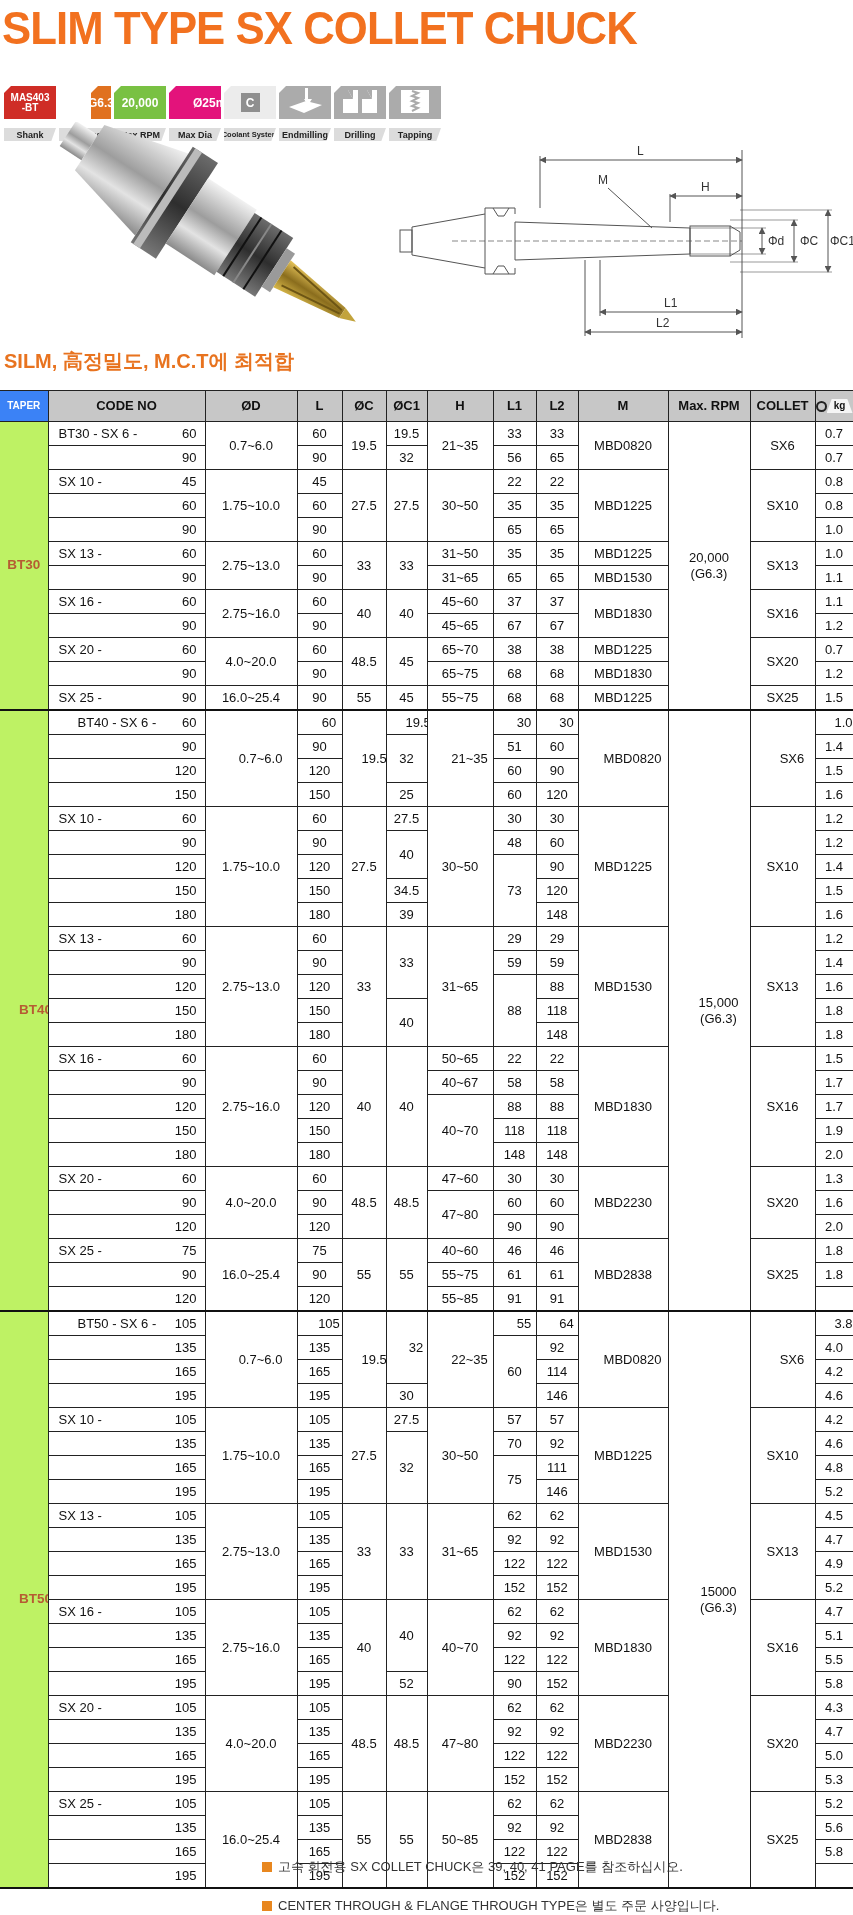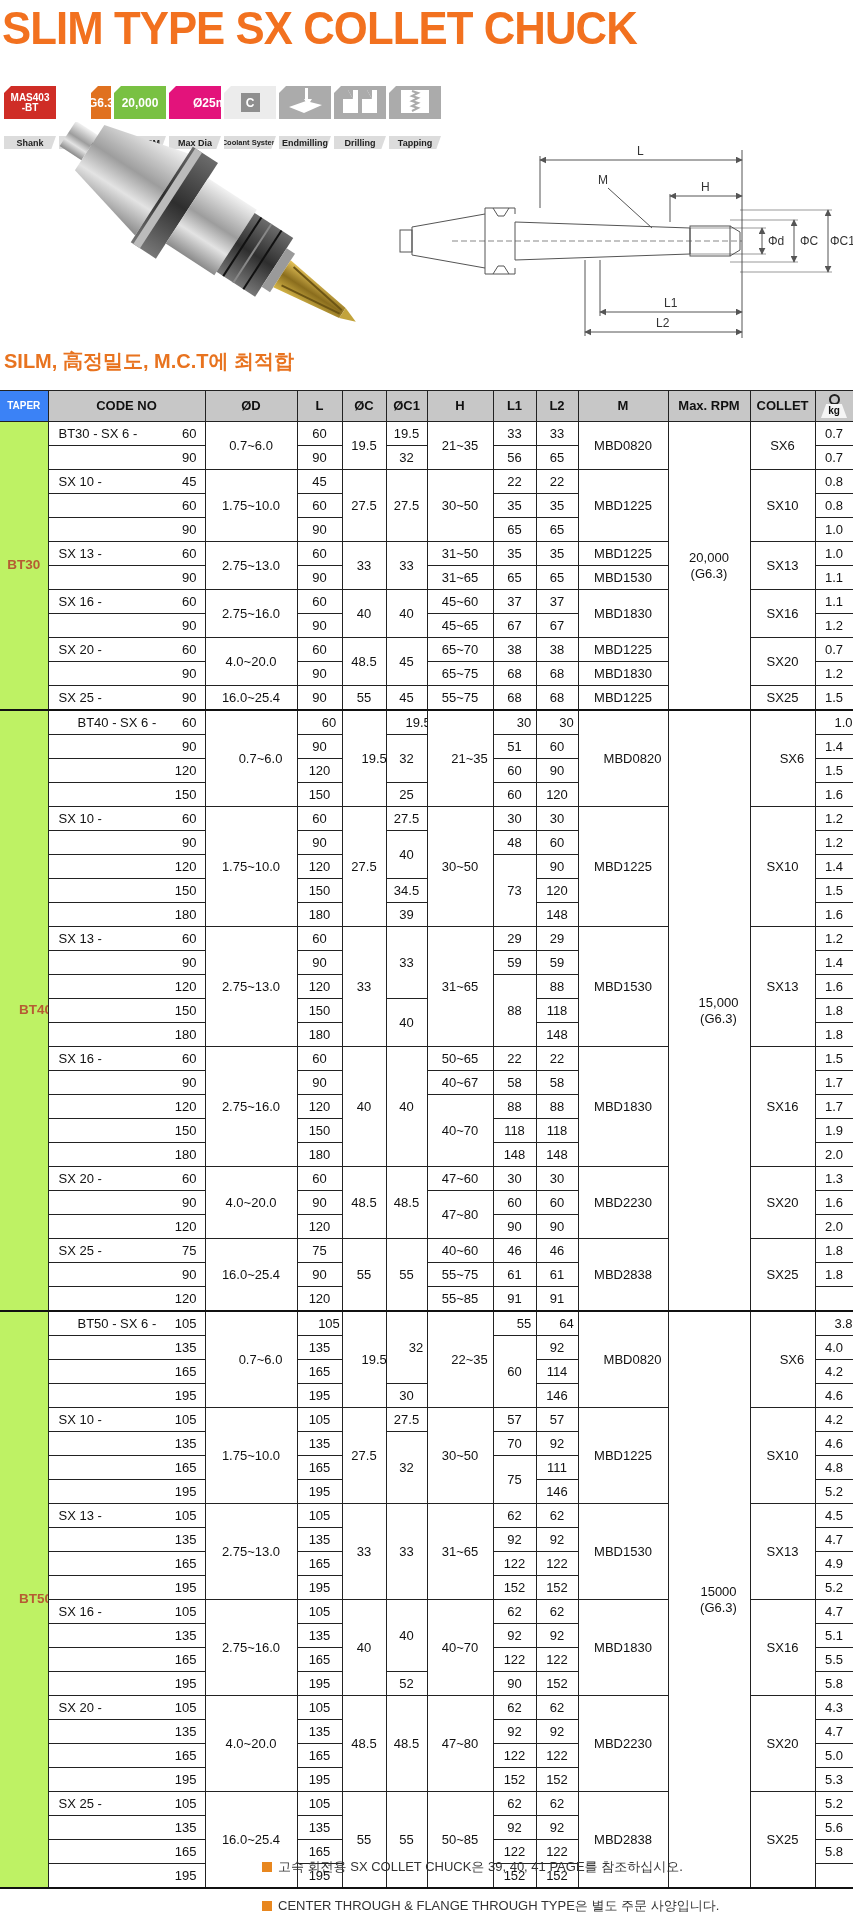--- a/index.html
+++ b/index.html
@@ -14,40 +14,40 @@
   .badge .val{height:33px;display:flex;flex-direction:column;align-items:center;justify-content:center;
               color:#fff;font-weight:700;font-size:12px;line-height:1.0;
               clip-path:polygon(7px 0,100% 0,100% 100%,0 100%,0 7px);}
   .badge .val.small{font-size:10px;}
   .badge .glyphbox{height:33px;background:#ababab;display:flex;align-items:center;justify-content:center;
               clip-path:polygon(7px 0,100% 0,100% 100%,0 100%,0 7px);}
   .badge .coolbox{height:33px;background:#ececec;display:flex;align-items:center;justify-content:center;
               clip-path:polygon(7px 0,100% 0,100% 100%,0 100%,0 7px);}
   .badge .coolc{width:19px;height:19px;background:#8f8f8f;color:#fff;font-weight:700;font-size:12px;
               display:flex;align-items:center;justify-content:center;}
-  .badge .lbl{height:13px;margin-top:17px;background:#dcdcdc;color:#222;font-size:9px;font-weight:700;
+  .badge .lbl{height:13px;margin-top:9px;background:#dcdcdc;color:#222;font-size:9px;font-weight:700;
               display:flex;align-items:center;justify-content:center;white-space:nowrap;overflow:hidden;
               clip-path:polygon(0 0,100% 0,91% 100%,0 100%);}
   .badge .lbl.tiny{font-size:7.5px;}
   
   .photo{position:absolute;left:18px;top:122px;}
   .tdraw{position:absolute;left:390px;top:126px;}
   .subtitle{position:absolute;left:4px;top:348px;font-size:20px;font-weight:700;color:#e8731f;}
   
   .spec{position:absolute;left:0;top:390px;width:853px;border-collapse:collapse;table-layout:fixed;
         font-size:13px;border-bottom:2.5px solid #111;}
   .spec td,.spec th{border:1px solid #222;text-align:center;padding:0;height:23px;line-height:1.05;
         overflow:hidden;white-space:nowrap;}
   .spec thead th{background:#c7c7c7;height:30px;font-weight:700;font-size:13px;color:#111;}
   .spec thead th.taper-h{background:#3b82f6;color:#fff;border-left:none;font-size:10px;}
   .spec td.taper{border-left:none;color:#b65c33;font-weight:700;font-size:13.5px;background:#bef264;margin-left:40px;}
   .spec td.rpm{font-size:13px;line-height:1.2;}
   .spec td.code .codewrap{display:flex;justify-content:space-between;padding:0 8px 0 10px;}
   .spec tr.sec-first td{border-top:2.5px solid #111;padding-left:19px;}
-  .kgicon{display:flex;flex-direction:column;align-items:center;justify-content:center;}
+  .kgicon{display:flex;flex-direction:row;align-items:center;justify-content:center;}
   .kgring{width:7px;height:7px;border:2px solid #222;border-radius:50%;background:transparent;margin-bottom:-1px;}
   .kgbody{width:26px;height:14px;background:#f5f5f5;color:#111;font-size:10px;font-weight:700;
           display:flex;align-items:center;justify-content:center;
           clip-path:polygon(20% 0,80% 0,100% 100%,0 100%);border:0;}
   
   .notes{position:absolute;left:262px;top:1836px;font-size:13px;color:#333;}
   .note{display:flex;align-items:flex-start;margin-bottom:6px;line-height:1.15;margin-top:24px;}
   .note .sq{width:10px;height:10px;background:#e8871f;margin:2px 6px 0 0;flex:none;}
 </style>
 </head>

